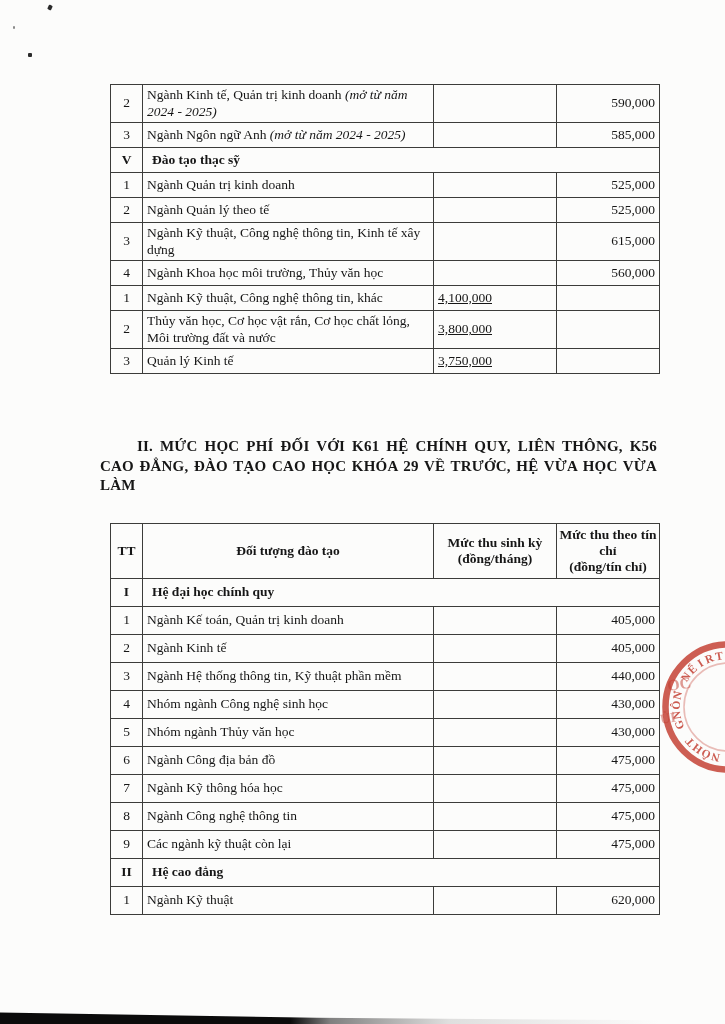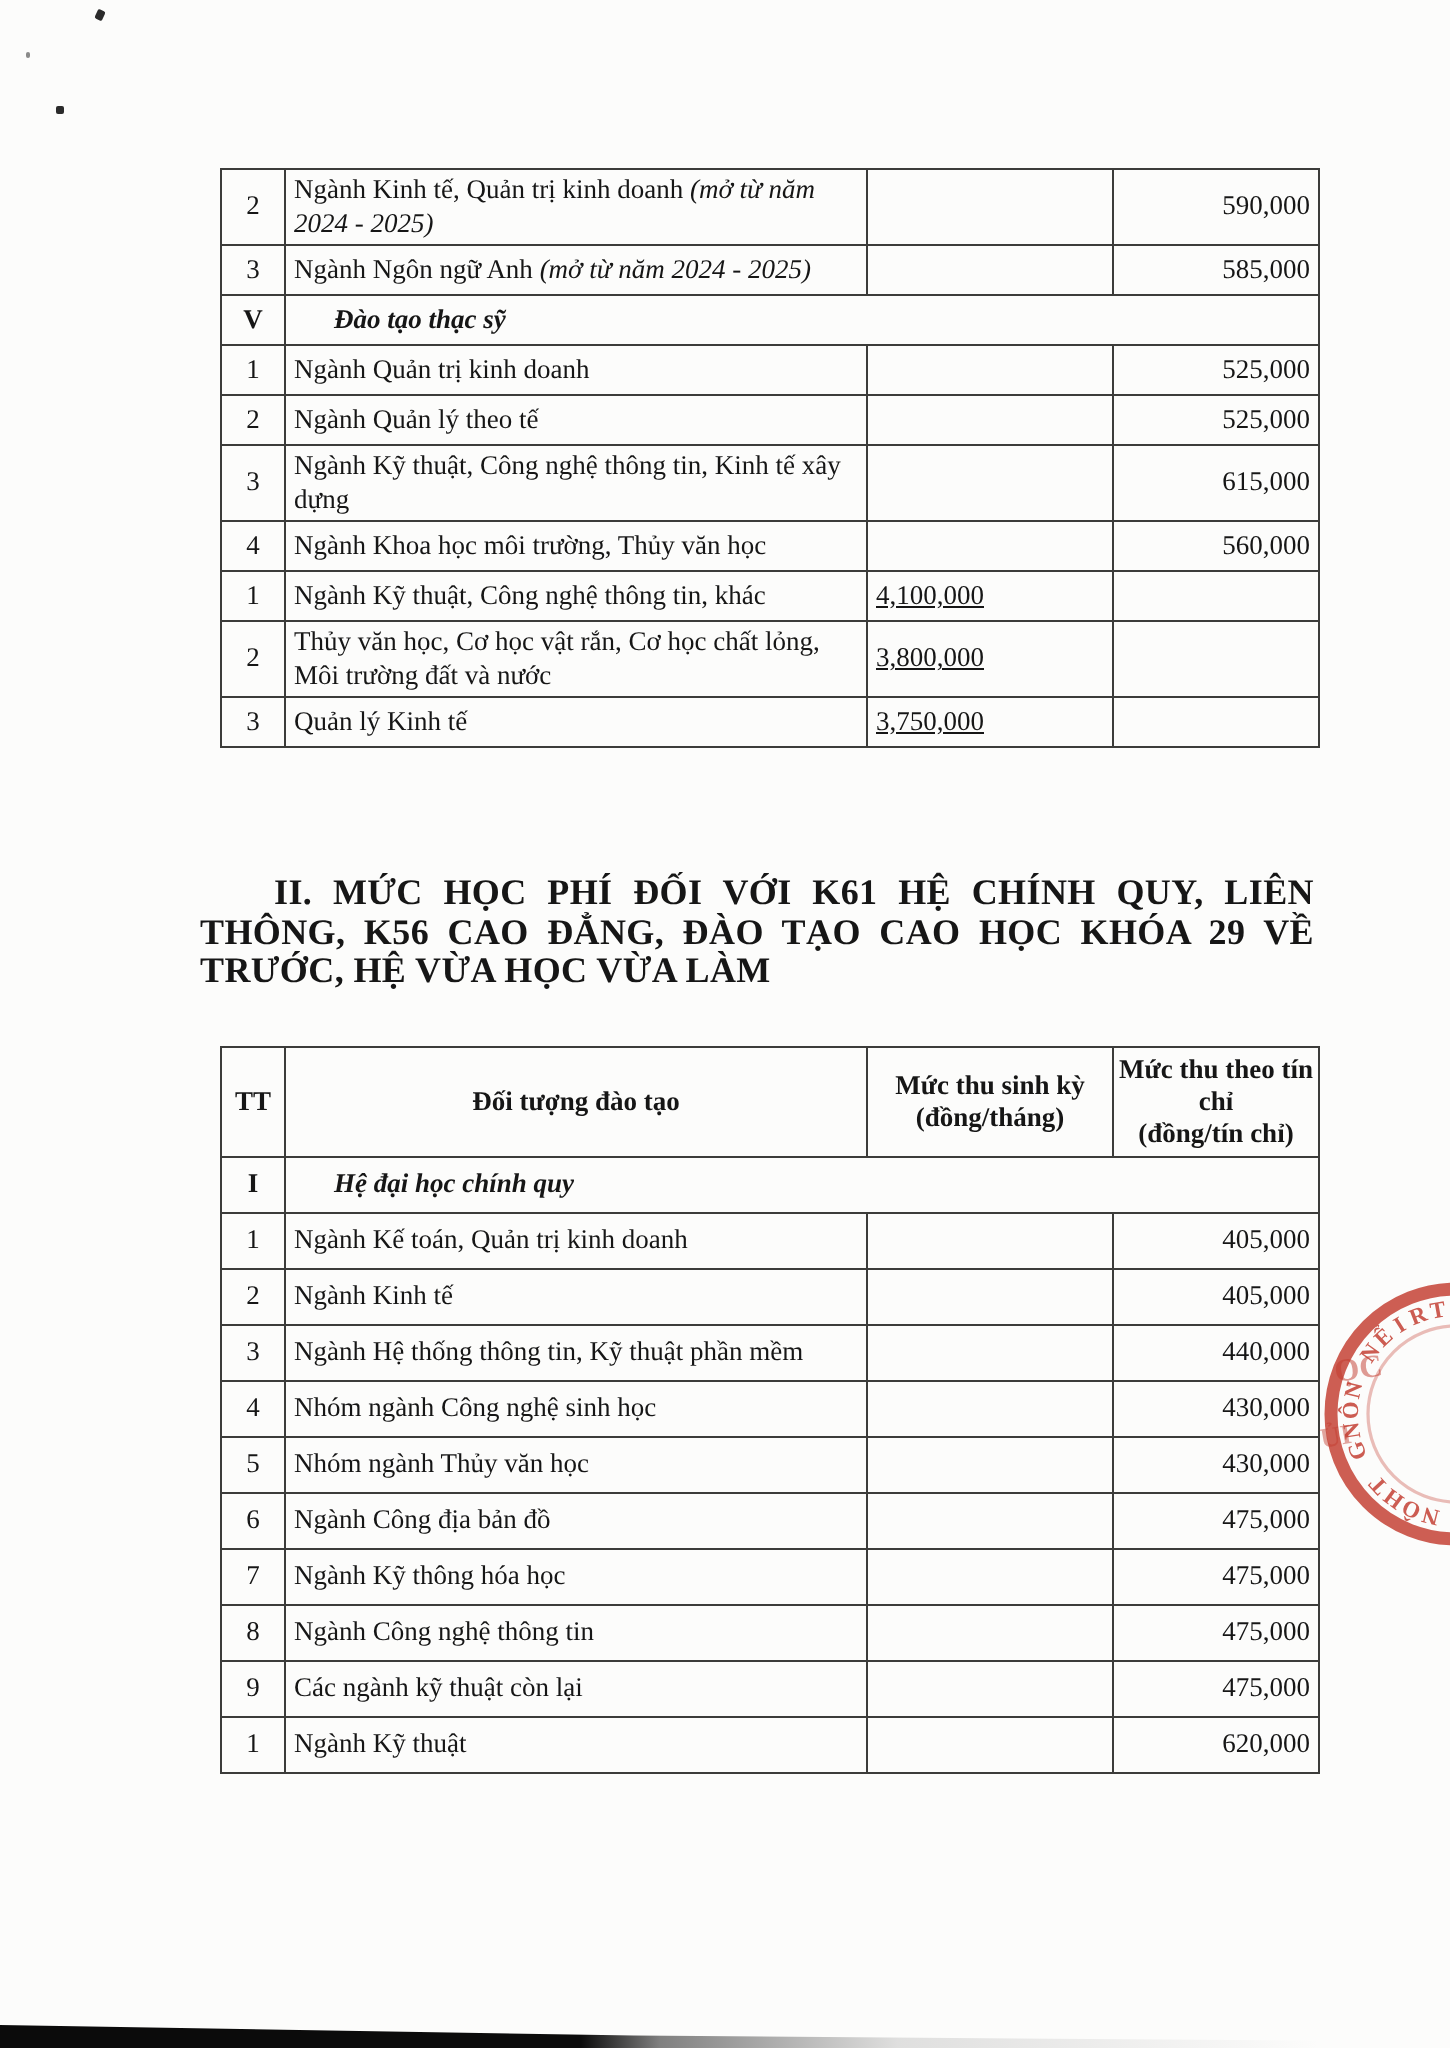--- a/index.html
+++ b/index.html
@@ -39,38 +39,38 @@
   #table1 tr { height: 25px; }
   #table2 tr { height: 28px; }
 
   .c-num   { text-align: center; padding: 2px 1px; }
   .c-desc  { padding: 2px 6px 2px 7px; }
   .c-term  { text-align: left; padding-right: 13px; text-decoration: underline; }
   .c-credit{ text-align: right; padding-right: 7px; }
   .note    { font-style: italic; }
 
   tr.section td { font-weight: bold; }
-  tr.section .c-section { padding-left: 24px; font-style: italic; }
+  tr.section .c-section { padding-left: 9px; }
 
   #table2 tr.thead { height: 55px; }
   .fee-table th {
     font-weight: bold;
     text-align: center;
     line-height: 16px;
     padding: 2px 2px;
   }
 
   
   .section-heading {
     position: absolute;
     left: 100px;
     top: 437px;
     width: 557px;
     font-weight: bold;
-    font-size: 18px;
+    font-size: 15px;
     line-height: 19.5px;
     text-align: justify;
     text-indent: 37px;
     letter-spacing: 0.2px;
   }
 
   
   .stamp-svg {
     position: absolute;
     left: 648px;
@@ -258,20 +258,24 @@
         <td class="c-num">8</td>
         <td class="c-desc"><span>Ngành Công nghệ thông tin</span></td>
         <td class="c-term"></td>
         <td class="c-credit">475,000</td>
       </tr>
       <tr>
         <td class="c-num">9</td>
         <td class="c-desc"><span>Các ngành kỹ thuật còn lại</span></td>
         <td class="c-term"></td>
         <td class="c-credit">475,000</td>
+      </tr>
+      <tr class="section">
+        <td class="c-num">II</td>
+        <td class="c-section" colspan="3">Hệ cao đẳng</td>
       </tr>
       <tr>
         <td class="c-num">1</td>
         <td class="c-desc"><span>Ngành Kỹ thuật</span></td>
         <td class="c-term"></td>
         <td class="c-credit">620,000</td>
       </tr>
     </tbody>
   </table>
 

